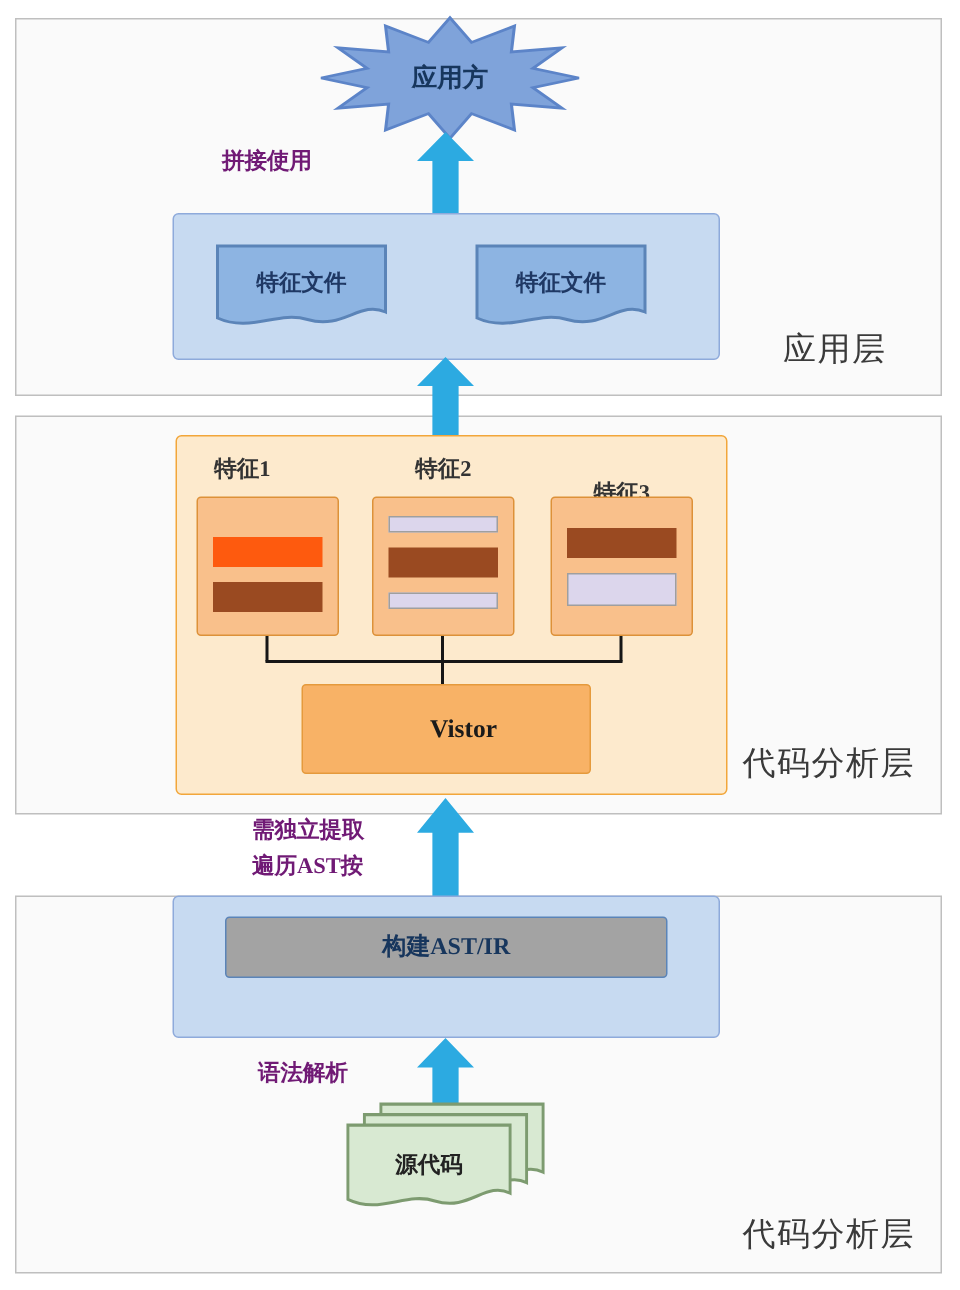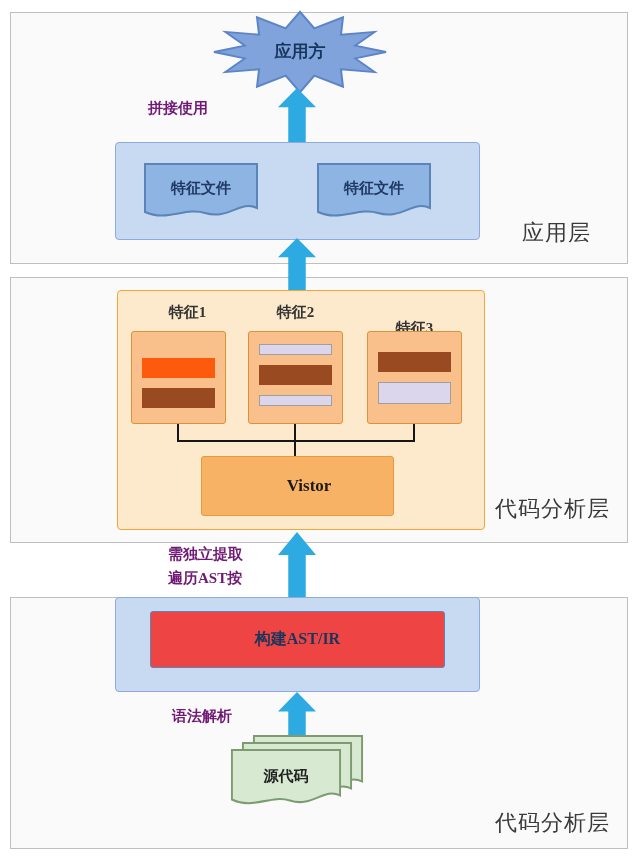--- a/index.html
+++ b/index.html
@@ -46,22 +46,22 @@
   .bar-brown{background:#9a4a21;}
   .bar-lavender{background:#dcd6ec;border:1px solid #9f9f9f;box-sizing:border-box;}
   .visitor-box{
     position:absolute;left:201px;top:456px;width:193px;height:60px;
     background:#f8b266;border:1.5px solid #e59a3c;border-radius:3px;box-sizing:border-box;
     display:flex;align-items:center;justify-content:center;
     font-size:17px;font-weight:600;color:#1a1a1a;padding-left:23px;
   }
   .connector{position:absolute;background:#161616;}
   .ast-box{
-    position:absolute;left:150px;top:611px;width:295px;height:57px;
-    background:#ef4444;border:1.5px solid #5b84b8;border-radius:3px;box-sizing:border-box;
+    position:absolute;left:150px;top:611px;width:295px;height:41px;
+    background:#a3a3a3;border:1.5px solid #5b84b8;border-radius:3px;box-sizing:border-box;
     display:flex;align-items:center;justify-content:center;
     font-size:16px;font-weight:700;color:#17365d;
   }
   .star-wrap{position:absolute;left:212px;top:10px;width:176px;height:84px;}
   .star-wrap svg{width:100%;height:100%;}
   .star-label{
     position:absolute;left:0;top:30px;width:100%;text-align:center;
     font-size:17px;font-weight:700;color:#17365d;
   }
   .gdoc{position:absolute;width:112px;height:66px;}
@@ -104,21 +104,21 @@
     </svg>
     <div class="doc-label">特征文件</div>
   </div>
 
   <div class="layer-label" style="left:522px;top:218px;">应用层</div>
 
   <div class="arrow-up" style="left:278px;top:238px;width:38px;height:55px;"></div>
 
   <div class="orange-container" style="left:117px;top:290px;width:368px;height:240px;"></div>
 
-  <div class="feature-label" style="left:140px;top:303px;">特征1</div>
+  <div class="feature-label" style="left:114px;top:303px;">特征1</div>
   <div class="feature-label" style="left:248px;top:303px;">特征2</div>
   <div class="feature-label" style="left:367px;top:303px;margin-top:16px;">特征3</div>
 
   <div class="feature-box" style="left:131px;top:331px;">
     <div class="bar bar-orange" style="top:26px;height:20px;"></div>
     <div class="bar bar-brown" style="top:56px;height:20px;"></div>
   </div>
 
   <div class="feature-box" style="left:248px;top:331px;">
     <div class="bar bar-lavender" style="top:12px;height:11px;"></div>

